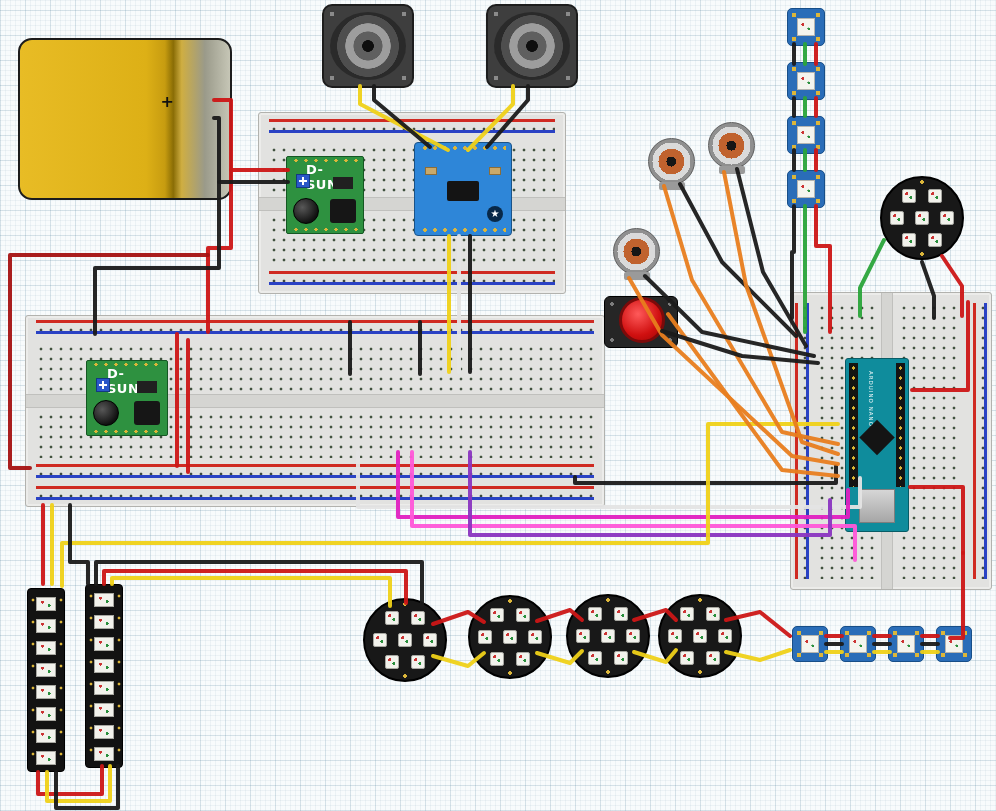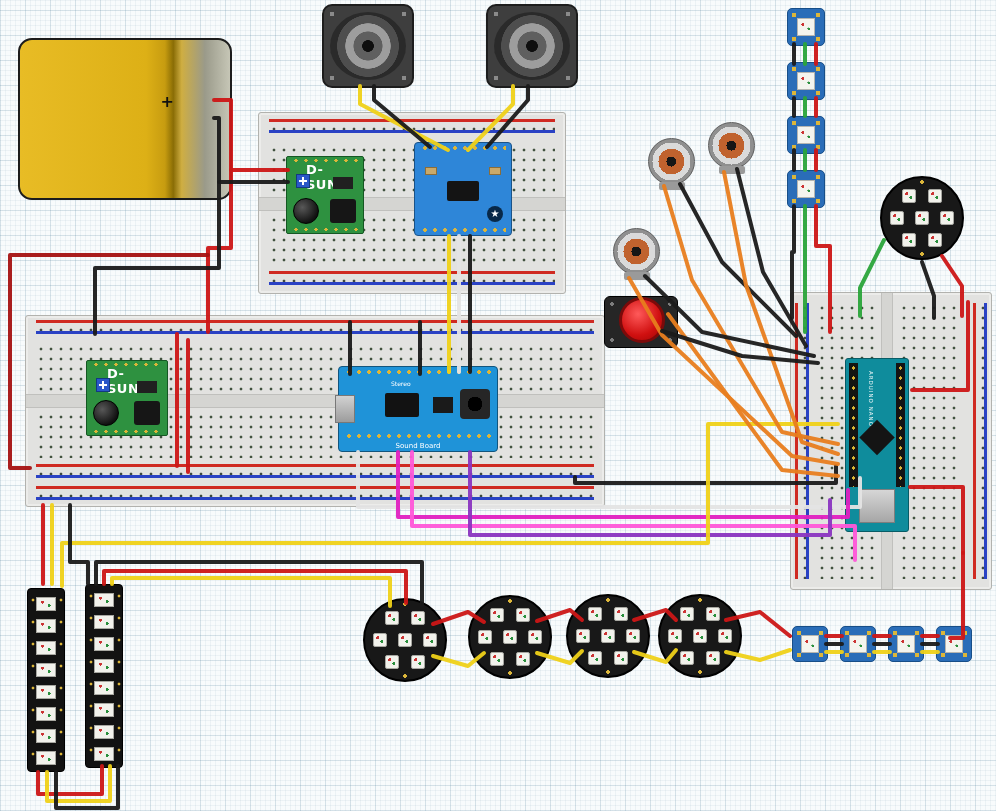--- a/index.html
+++ b/index.html
@@ -217,28 +217,20 @@
     <span class="b-ind"></span>
   </div>
 
   <div class="amp" style="left:414px;top:142px;width:98px;height:94px;">
     <span class="a-ic"></span>
     <span class="a-cap" style="left:10px;top:24px;"></span>
     <span class="a-cap" style="right:10px;top:24px;"></span>
     <span class="a-logo">★</span>
   </div>
 
-  <div class="soundboard" style="left:338px;top:366px;width:160px;height:86px;">
-    <span class="sb-usb"></span>
-    <span class="sb-ic1"></span>
-    <span class="sb-ic2"></span>
-    <span class="sb-spk"></span>
-    <span class="sb-type">Stereo</span>
-    <span class="sb-name">Sound Board</span>
-  </div>
 
   <div class="pot" style="left:648px;top:138px;"></div>
   <div class="pot" style="left:708px;top:122px;"></div>
   <div class="pot" style="left:613px;top:228px;"></div>
 
   <div class="btn-base" style="left:604px;top:296px;width:74px;height:52px;">
     <span class="btn-cap" style="left:14px;top:0px;"></span>
   </div>
 
   <div class="nano" style="left:845px;top:358px;width:64px;height:174px;">

